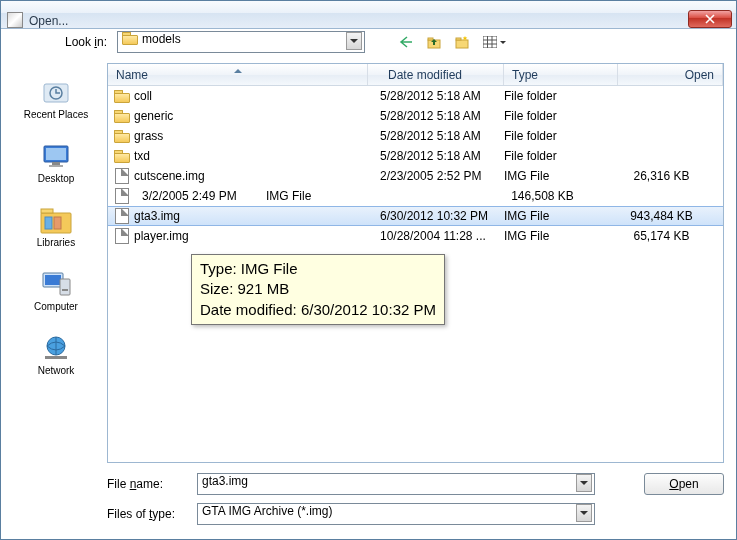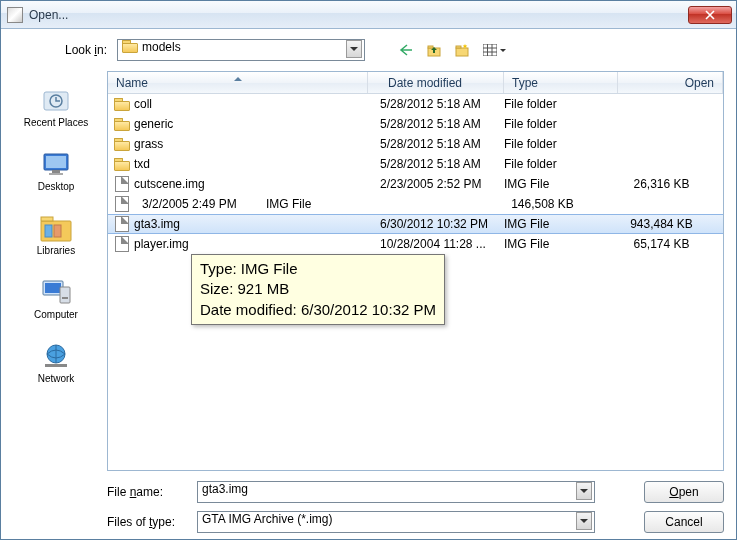--- a/index.html
+++ b/index.html
@@ -12,21 +12,21 @@
     height: 540px;
     overflow: hidden;
     border: 1px solid #5a7fa0;
   }
   
   .titlebar {
     height: 28px;
     background: linear-gradient(to bottom, #f8fbfe 0%, #eaf1f9 45%, #d7e4f2 46%, #e6eef8 100%);
     border-bottom: 1px solid #9db7d1;
     display: flex;
-    align-items: center;
+    align-items: flex-end;
     padding: 0 4px 0 6px;
   }
   .titlebar .appicon {
     width: 16px; height: 16px;
     border: 1px solid #888;
     background: linear-gradient(135deg,#ddd 0,#fff 50%,#ccc 100%);
     margin-right: 6px;
   }
   .titlebar .title { color: #2b3b4d; flex: 1; }
   .titlebar .closebtn {
@@ -34,21 +34,21 @@
     background: linear-gradient(to bottom,#f2a2a2 0%,#d94b3f 45%,#c13327 46%,#e06a5e 100%);
     border: 1px solid #8f2a22;
     border-radius: 3px;
     display: flex; align-items: center; justify-content: center;
     color: #fff;
   }
   .closebtn svg { width: 10px; height: 10px; }
   
   .content {
     position: relative;
-    padding: 10px 12px 12px 12px;
+    padding: 2px 12px 12px 12px;
     height: calc(540px - 28px);
   }
   
   .lookin-row {
     display: flex;
     align-items: center;
     gap: 6px;
     margin-left: 40px;
     margin-bottom: 10px;
   }
@@ -399,17 +399,16 @@
       </div>
     </div>
     <div class="brow">
       <span class="blbl">
         <span>Files of </span><span class="hot">t</span><span>ype:</span>
       </span>
       <div class="combo bcombo">
         <span>GTA IMG Archive (*.img)</span>
         <div class="arrow"></div>
       </div>
-      <div class="winbtn">Cancel</div>
     </div>
   </div>
 
 </div>
 
 </body></html>

